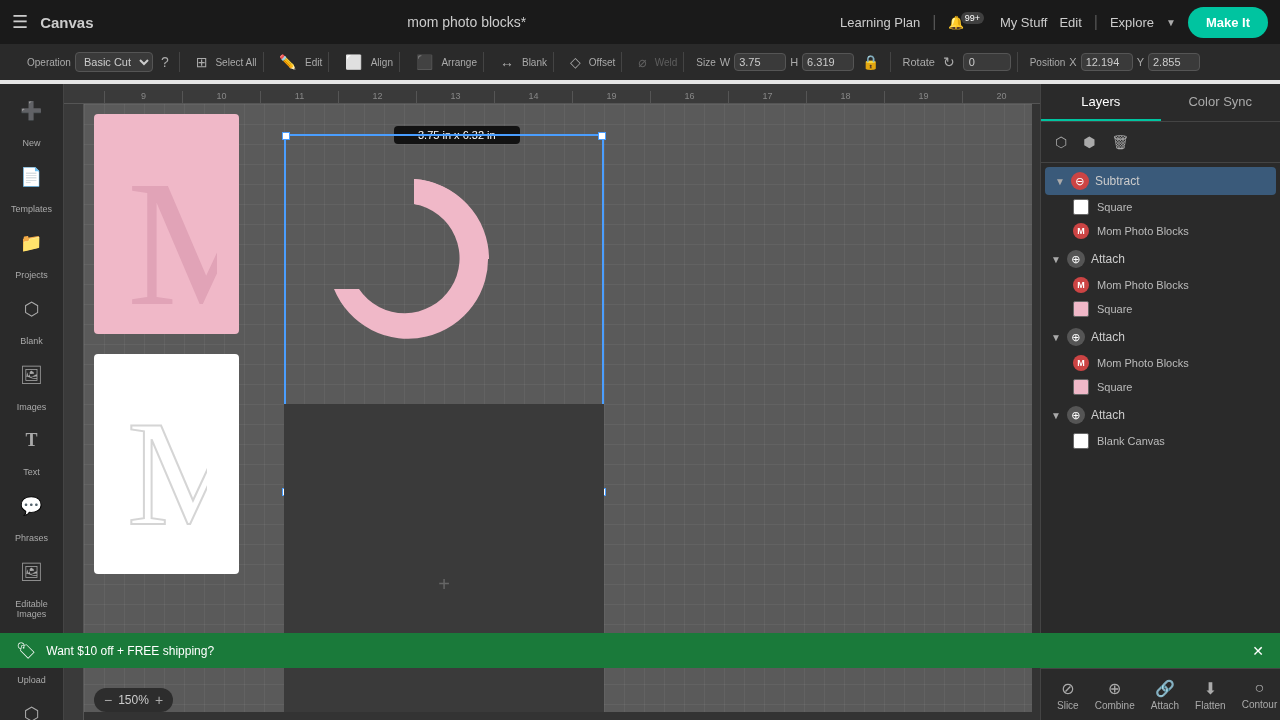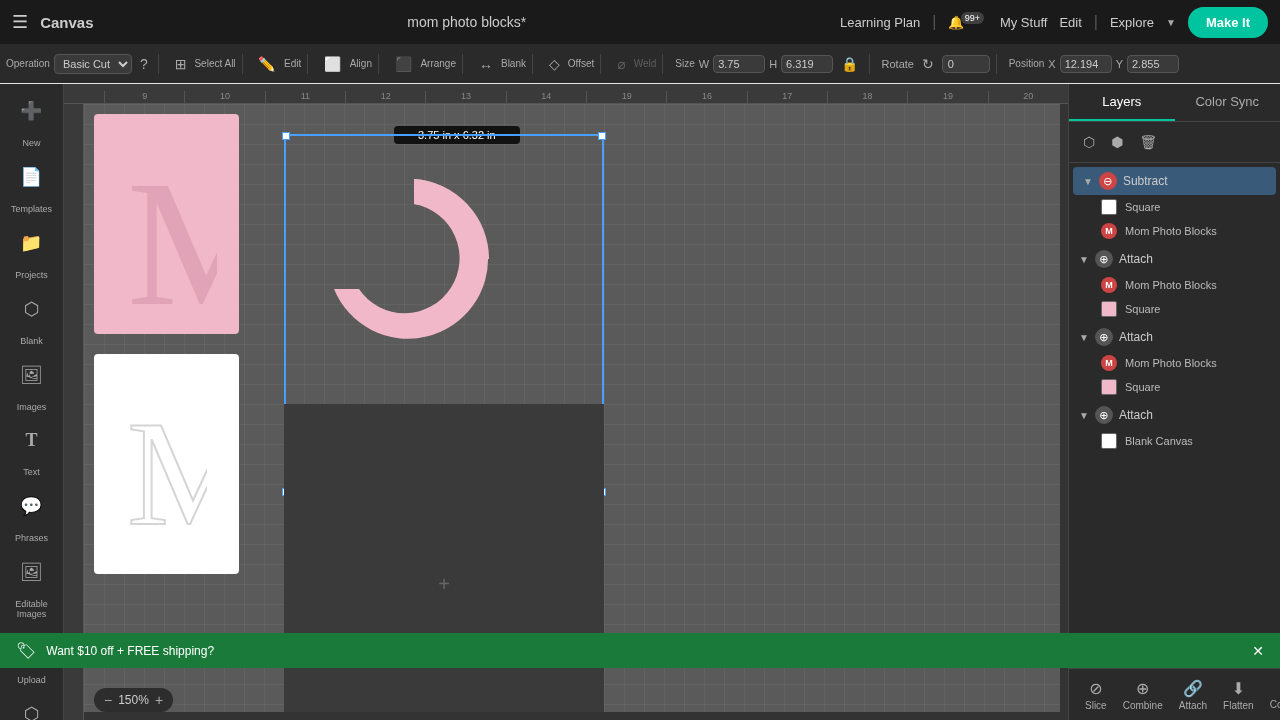--- a/index.html
+++ b/index.html
@@ -12,21 +12,21 @@
     .topbar-menu { color: #ccc; cursor: pointer; font-size: 18px; }
     .topbar-logo { color: #ccc; font-size: 15px; font-weight: 600; }
     .topbar-title { color: #ccc; font-size: 14px; flex: 1; text-align: center; }
     .topbar-right { display: flex; align-items: center; gap: 12px; margin-left: auto; }
     .topbar-btn { color: #ccc; font-size: 13px; cursor: pointer; background: none; border: none; }
     .topbar-badge { background: #404040; color: white; font-size: 9px; border-radius: 8px; padding: 1px 4px; position: relative; top: -6px; left: -4px; }
     .make-it-btn { background: #00c4a0; color: white; border: none; border-radius: 20px; padding: 8px 18px; font-size: 13px; font-weight: 600; cursor: pointer; }
 
     
     .toolbar {
-      display: flex; align-items: center; background: #2a2a2a; height: 40px; padding: 0 0; gap: 6px; border-bottom: 1px solid #e5e5e5;
+      display: flex; align-items: center; background: #2a2a2a; height: 40px; padding: 0 21px; gap: 6px; border-bottom: 4px solid #e5e5e5;
     }
     .toolbar-group { display: flex; align-items: center; gap: 4px; padding: 0 6px; border-right: 1px solid #444; }
     .toolbar-group:last-child { border-right: none; }
     .toolbar-label { color: #aaa; font-size: 10px; }
     .toolbar-select { background: #3a3a3a; color: #ccc; border: 1px solid #555; border-radius: 4px; font-size: 11px; padding: 2px 4px; cursor: pointer; }
     .toolbar-icon-btn { background: none; border: none; color: #aaa; cursor: pointer; font-size: 14px; padding: 2px 4px; }
     .toolbar-input { background: #3a3a3a; color: #ccc; border: 1px solid #555; border-radius: 4px; font-size: 11px; padding: 2px 4px; width: 52px; }
     .toolbar-num { color: #ccc; font-size: 11px; background: #3a3a3a; border: 1px solid #555; border-radius: 4px; padding: 2px 5px; width: 48px; }
 
     
@@ -77,21 +77,21 @@
     
     .zoom-control { position: absolute; bottom: 8px; left: 10px; display: flex; align-items: center; gap: 6px; background: rgba(40,40,40,0.9); border-radius: 16px; padding: 4px 10px; }
     .zoom-btn { background: none; border: none; color: #aaa; cursor: pointer; font-size: 14px; }
     .zoom-label { color: #ccc; font-size: 12px; }
 
     
     .hscrollbar { position: absolute; bottom: 0; left: 0; right: 0; height: 8px; background: #333; }
     .vscrollbar { position: absolute; top: 0; right: 0; bottom: 8px; width: 8px; background: #333; }
 
     
-    .right-panel { width: 212px; background: #2a2a2a; border-left: 1px solid #444; display: flex; flex-direction: column; }
+    .right-panel { width: 240px; background: #2a2a2a; border-left: 1px solid #444; display: flex; flex-direction: column; }
     .right-tabs { display: flex; border-bottom: 1px solid #444; }
     .right-tab { flex: 1; text-align: center; padding: 10px 8px; font-size: 13px; color: #aaa; cursor: pointer; border-bottom: 2px solid transparent; }
     .right-tab.active { color: #fff; border-bottom-color: #00c4a0; }
     
     
     .layer-icons-row { display: flex; padding: 8px 10px; gap: 8px; border-bottom: 1px solid #444; }
     .layer-icon-btn { background: none; border: none; color: #aaa; cursor: pointer; font-size: 14px; padding: 4px; border-radius: 4px; }
 
     
     .layers-list { flex: 1; overflow-y: auto; padding: 4px 0; }

